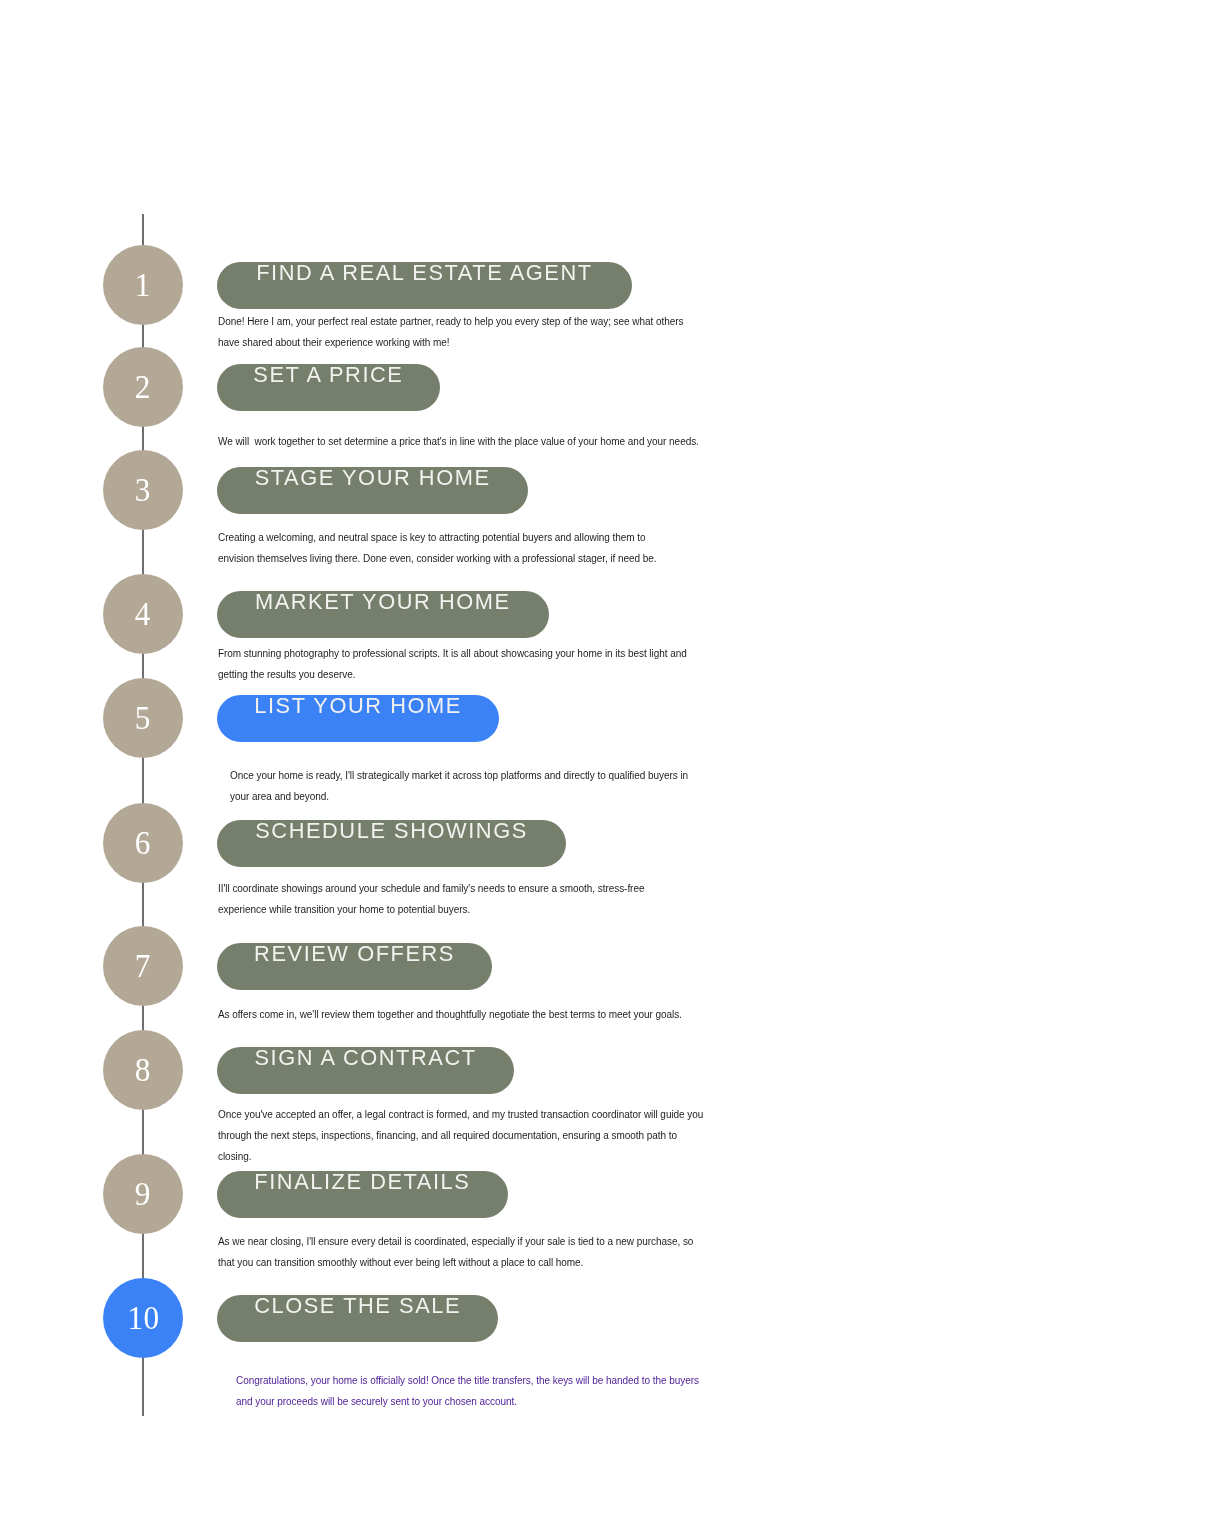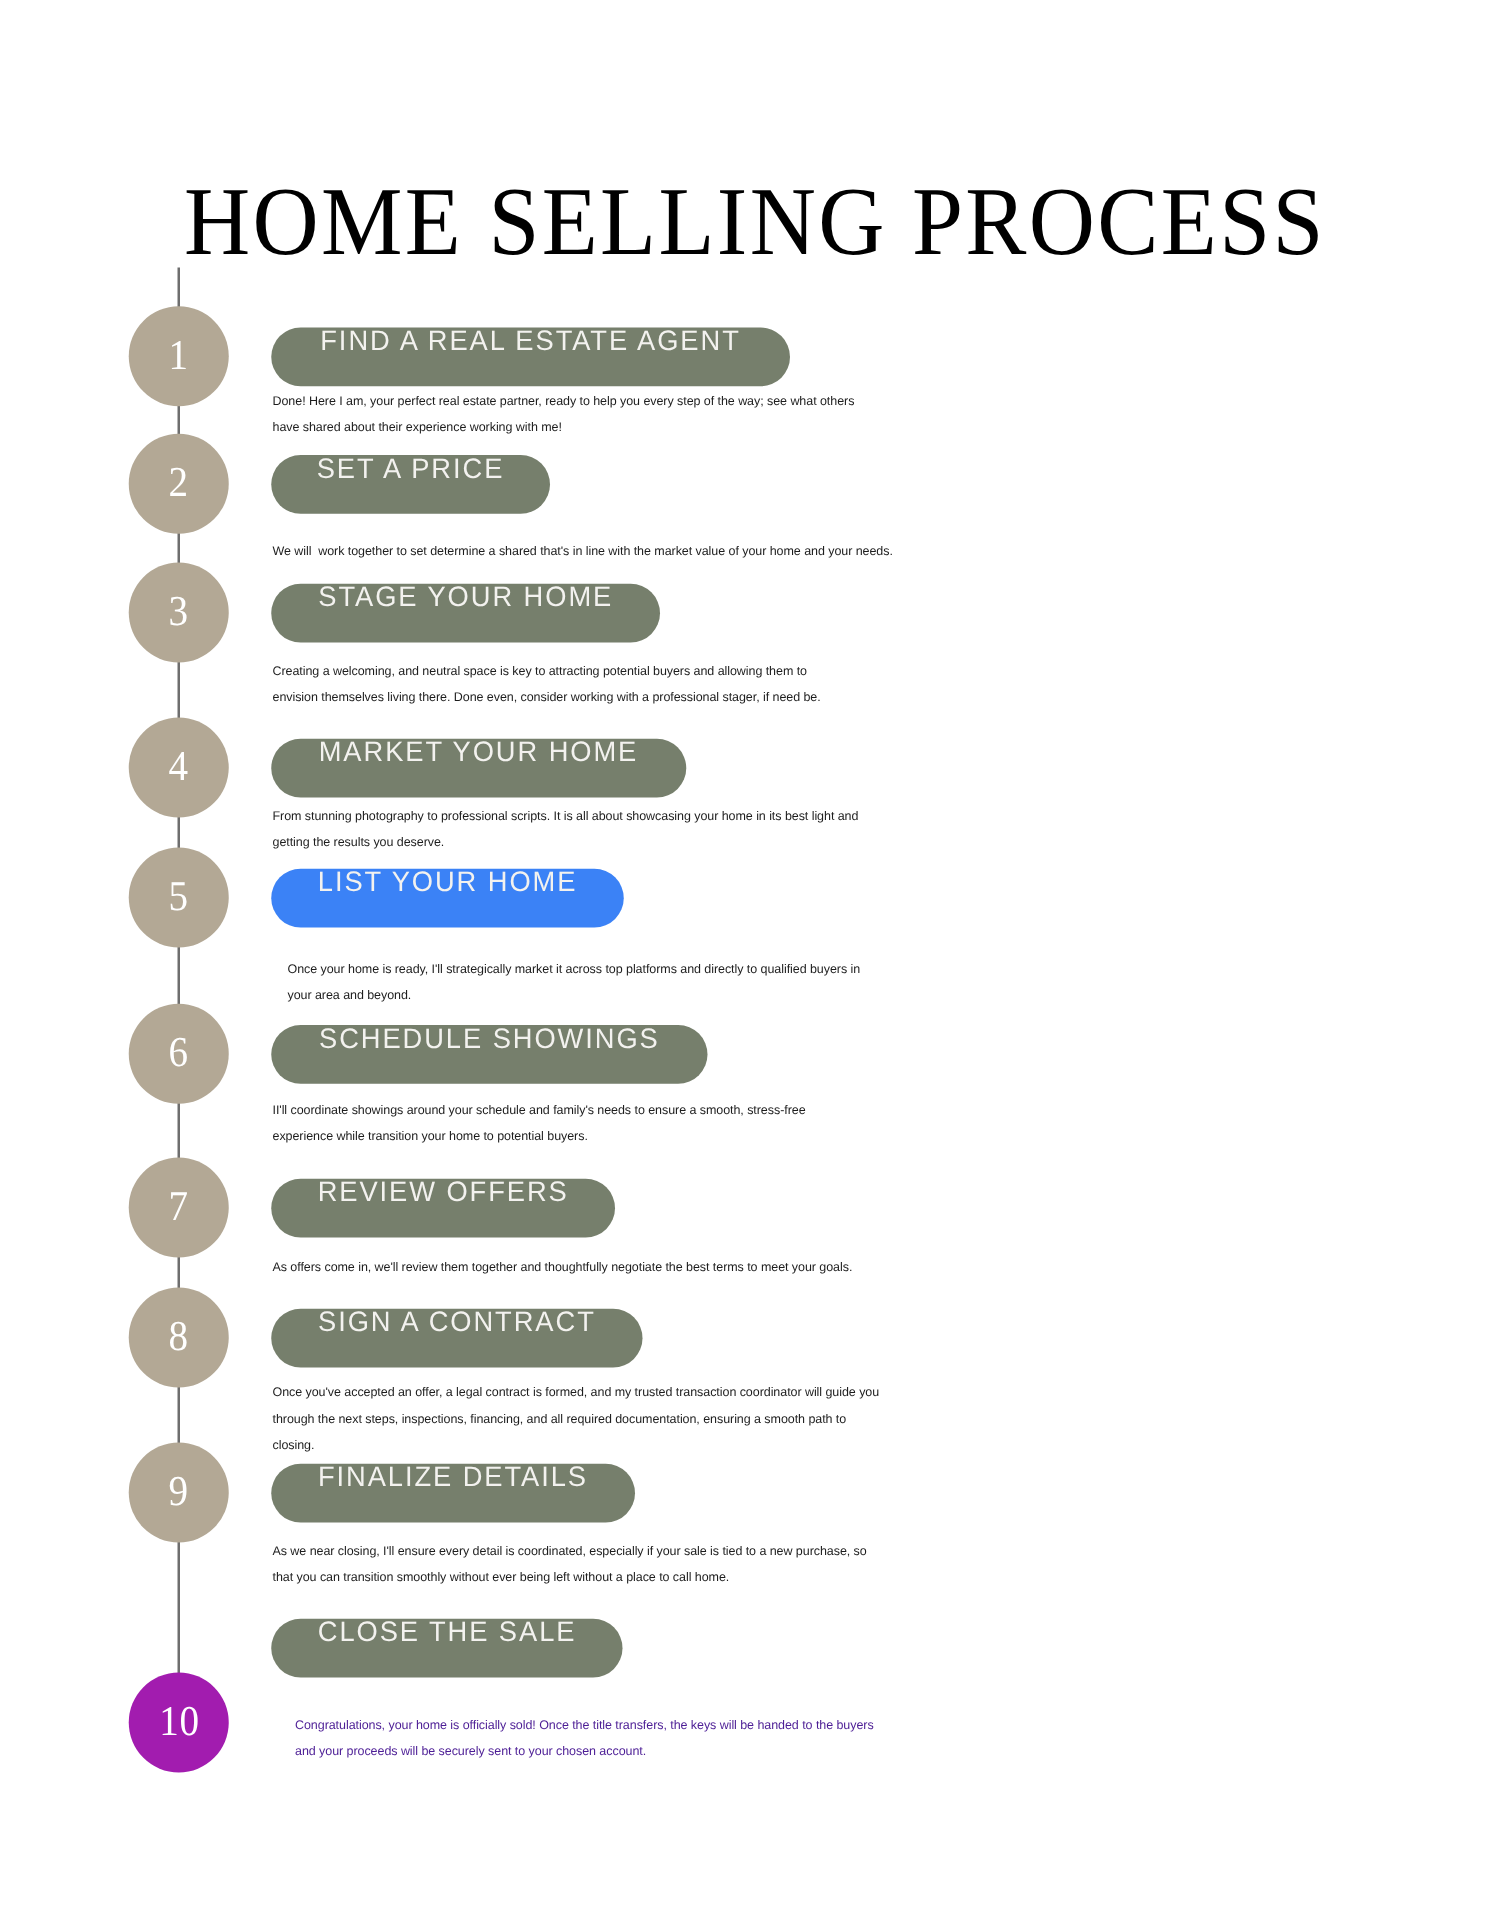--- a/index.html
+++ b/index.html
@@ -122,23 +122,20 @@
     color: #1d1d1d;
     white-space: pre-wrap;
     letter-spacing: -0.05px;
   }
 </style>
 </head>
 <body style="background: rgb(255, 255, 255);">
 
 <div class="page" style="background: rgb(255, 255, 255);">
 
-  <div class="title-wrap">
-    <h1 class="page-title">HOME SELLING PROCESS</h1>
-  </div>
 
   <div class="timeline" style="background: rgb(110, 110, 110);"></div>
 
   <div class="steps">
       <div class="step" style="top: 0px;">
         <div class="step-marker" style="top: 245px; background: rgb(179, 168, 149);">
           <span class="step-number">1</span>
         </div>
         <div class="step-pill" style="top: 262px; background: rgb(118, 127, 108);">
           <span class="step-pill-label">FIND A REAL ESTATE AGENT</span>
@@ -146,21 +143,21 @@
         <p class="step-desc" style="top: 311px; margin: 0px; color: rgb(29, 29, 29);">Done! Here I am, your perfect real estate partner, ready to help you every step of the way; see what others
 have shared about their experience working with me!</p>
       </div>
       <div class="step" style="top: 0px;">
         <div class="step-marker" style="top: 347px; background: rgb(179, 168, 149);">
           <span class="step-number">2</span>
         </div>
         <div class="step-pill" style="top: 364px; background: rgb(118, 127, 108);">
           <span class="step-pill-label">SET A PRICE</span>
         </div>
-        <p class="step-desc" style="top: 431px; margin: 0px; color: rgb(29, 29, 29);">We will  work together to set determine a shared that's in line with the market value of your home and your needs.</p>
+        <p class="step-desc" style="top: 431px; margin: 0px; color: rgb(29, 29, 29);">We will  work together to set determine a price that's in line with the place value of your home and your needs.</p>
       </div>
       <div class="step" style="top: 0px;">
         <div class="step-marker" style="top: 450px; background: rgb(179, 168, 149);">
           <span class="step-number">3</span>
         </div>
         <div class="step-pill" style="top: 467px; background: rgb(118, 127, 108);">
           <span class="step-pill-label">STAGE YOUR HOME</span>
         </div>
         <p class="step-desc" style="top: 527px; margin: 0px; color: rgb(29, 29, 29);">Creating a welcoming, and neutral space is key to attracting potential buyers and allowing them to
 envision themselves living there. Done even, consider working with a professional stager, if need be.</p>
@@ -219,21 +216,21 @@
         <div class="step-marker" style="top: 1154px; background: rgb(179, 168, 149);">
           <span class="step-number">9</span>
         </div>
         <div class="step-pill" style="top: 1171px; background: rgb(118, 127, 108);">
           <span class="step-pill-label">FINALIZE DETAILS</span>
         </div>
         <p class="step-desc" style="top: 1231px; margin: 0px; color: rgb(29, 29, 29);">As we near closing, I'll ensure every detail is coordinated, especially if your sale is tied to a new purchase, so
 that you can transition smoothly without ever being left without a place to call home.</p>
       </div>
       <div class="step" style="top: 0px;">
-        <div class="step-marker" style="top: 1338px; background: #a21caf;">
+        <div class="step-marker" style="top: 1278px; background: #3b82f6;">
           <span class="step-number">10</span>
         </div>
         <div class="step-pill" style="top: 1295px; background: rgb(118, 127, 108);">
           <span class="step-pill-label">CLOSE THE SALE</span>
         </div>
         <p class="step-desc" style="top: 1352px; margin: 18px; color: #4c1d95;">Congratulations, your home is officially sold! Once the title transfers, the keys will be handed to the buyers
 and your proceeds will be securely sent to your chosen account.</p>
       </div>
     </div>
 

